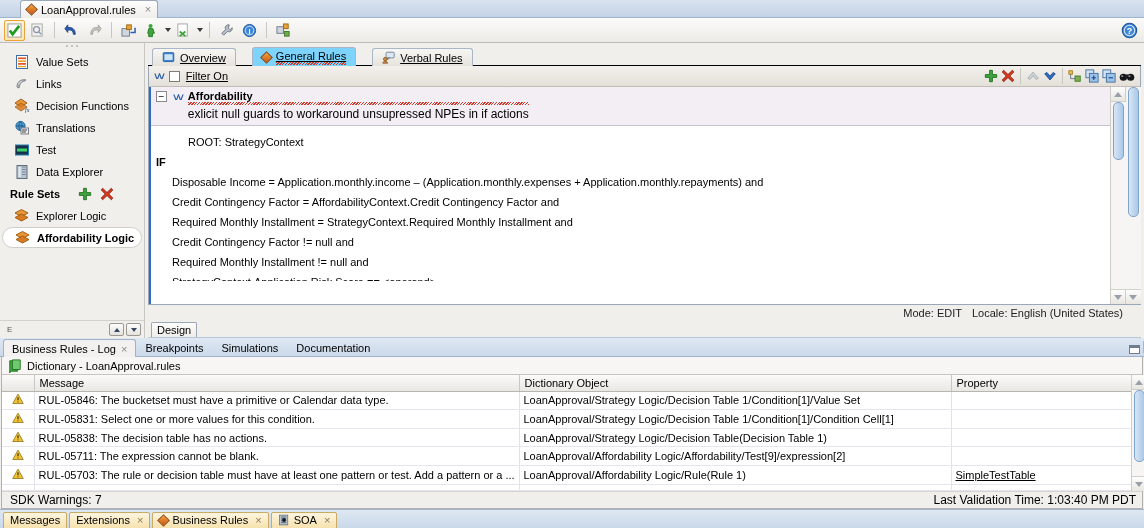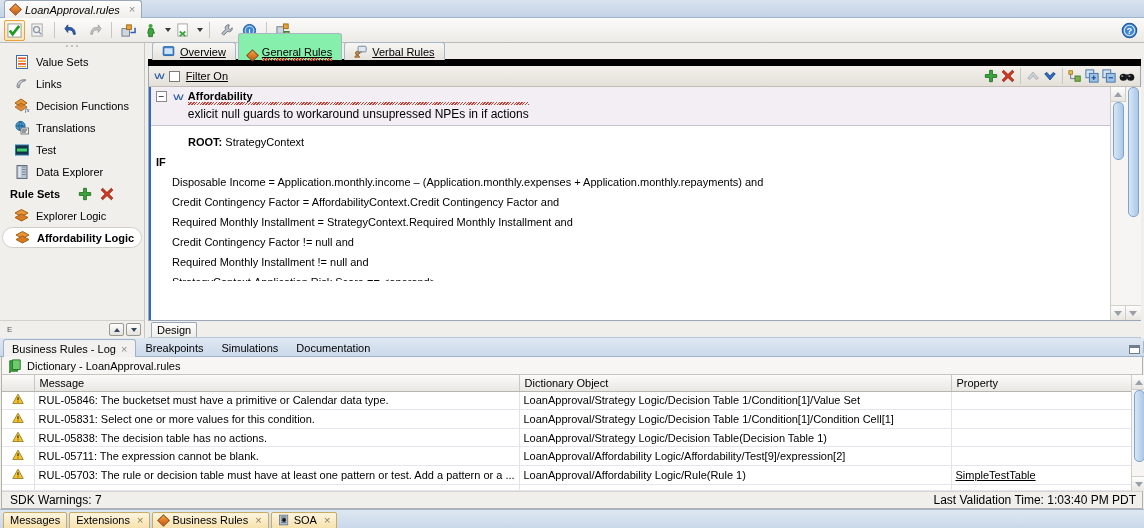--- a/index.html
+++ b/index.html
@@ -18,22 +18,21 @@
     background: linear-gradient(#f4f3f1, #eceae7);
     display: flex; flex-direction: column;
   }
 
   
   .doctabs {
     height: 18px;
     background: linear-gradient(#d9e3ef, #c3d3e6);
     border-bottom: 1px solid #9fb4cc;
     display: flex; align-items: flex-end;
-    padding-left: 4px;
-    font-style: italic;
+    padding-left: 20px;
   }
   .doctab {
     height: 18px;
     background: linear-gradient(#fdfdfd, #f0eeea);
     border: 1px solid #9aa8b8;
     border-bottom: none;
     border-radius: 3px 3px 0 0;
     display: flex; align-items: center;
     gap: 5px;
     padding: 0 6px 0 6px;
@@ -150,39 +149,38 @@
 
   
   .editorwrap {
     flex: 1; display: flex; flex-direction: column; min-width: 0;
     background: #f1efec;
     padding: 3px 3px 0 3px;
   }
   .etabs {
     height: 20px;
     display: flex; align-items: flex-end;
-    gap: 2px;
-    border-bottom: 7px solid #000000;
+    gap: 16px;
+    border-bottom: 1px solid #000000;
     padding-left: 4px;
   }
   .etab {
     height: 18px;
     display: flex; align-items: center; gap: 5px;
     padding: 0 9px;
     font-size: 11px;
     background: linear-gradient(#f7f6f3,#e6e3dd);
     border: 1px solid #a9b6c6;
     border-bottom: none;
     border-radius: 3px 3px 0 0;
     position: relative; top: 1px;
   }
   .etab.active {
-    background: #86efac;
-    height: 27px;
-    align-items: flex-end;
+    background: #7dd3fc;
+    height: 19px;
   }
   .etab .lbl { text-decoration: underline; text-decoration-skip-ink: none; }
   .squig {
     border-bottom: 2px solid transparent;
     position: relative;
   }
   .squig::after {
     content: "";
     position: absolute;
     left: 0; right: 0; bottom: -3px;
@@ -242,21 +240,21 @@
   }
   .rulename {
     font-weight: bold; font-size: 11px;
     position: relative;
   }
   .ruledesc { font-size: 12px; margin-top: 3px; }
   .rulebody { padding: 6px 5px 0 5px; }
   .rline { font-size: 11px; line-height: 14px; padding: 3px 0 3px 0; }
   .rline.kw { font-weight: bold; }
   .rline.ind { padding-left: 16px; }
-  .rootlbl { font-weight: bold; padding-left: 32px; }
+  .rootlbl { font-weight: normal; padding-left: 32px; }
   .clipline { overflow: hidden; height: 9px; }
 
   
   .vscroll {
     width: 15px;
     background: #f2f1ef;
     border-left: 1px solid #cfcdc8;
     display: flex; flex-direction: column; align-items: center;
     flex: none;
   }
@@ -732,20 +730,25 @@
               <div class="sthumb" style="top:0;height:130px;"></div>
             </div>
             <div class="sbtn bot">
                 <span class="tri-s-dn"></span>
               </div>
           </div>
         </div>
 
       </div>
 
+      <div class="modebar">
+        <span>Mode: EDIT</span>
+        <span style="width:10px;"></span>
+        <span>Locale: English (United States)</span>
+      </div>
 
       <div class="designrow">
         <div class="designtab">
           <span>Design</span>
         </div>
       </div>
     </div>
   </div>
 
   <div class="dock">

